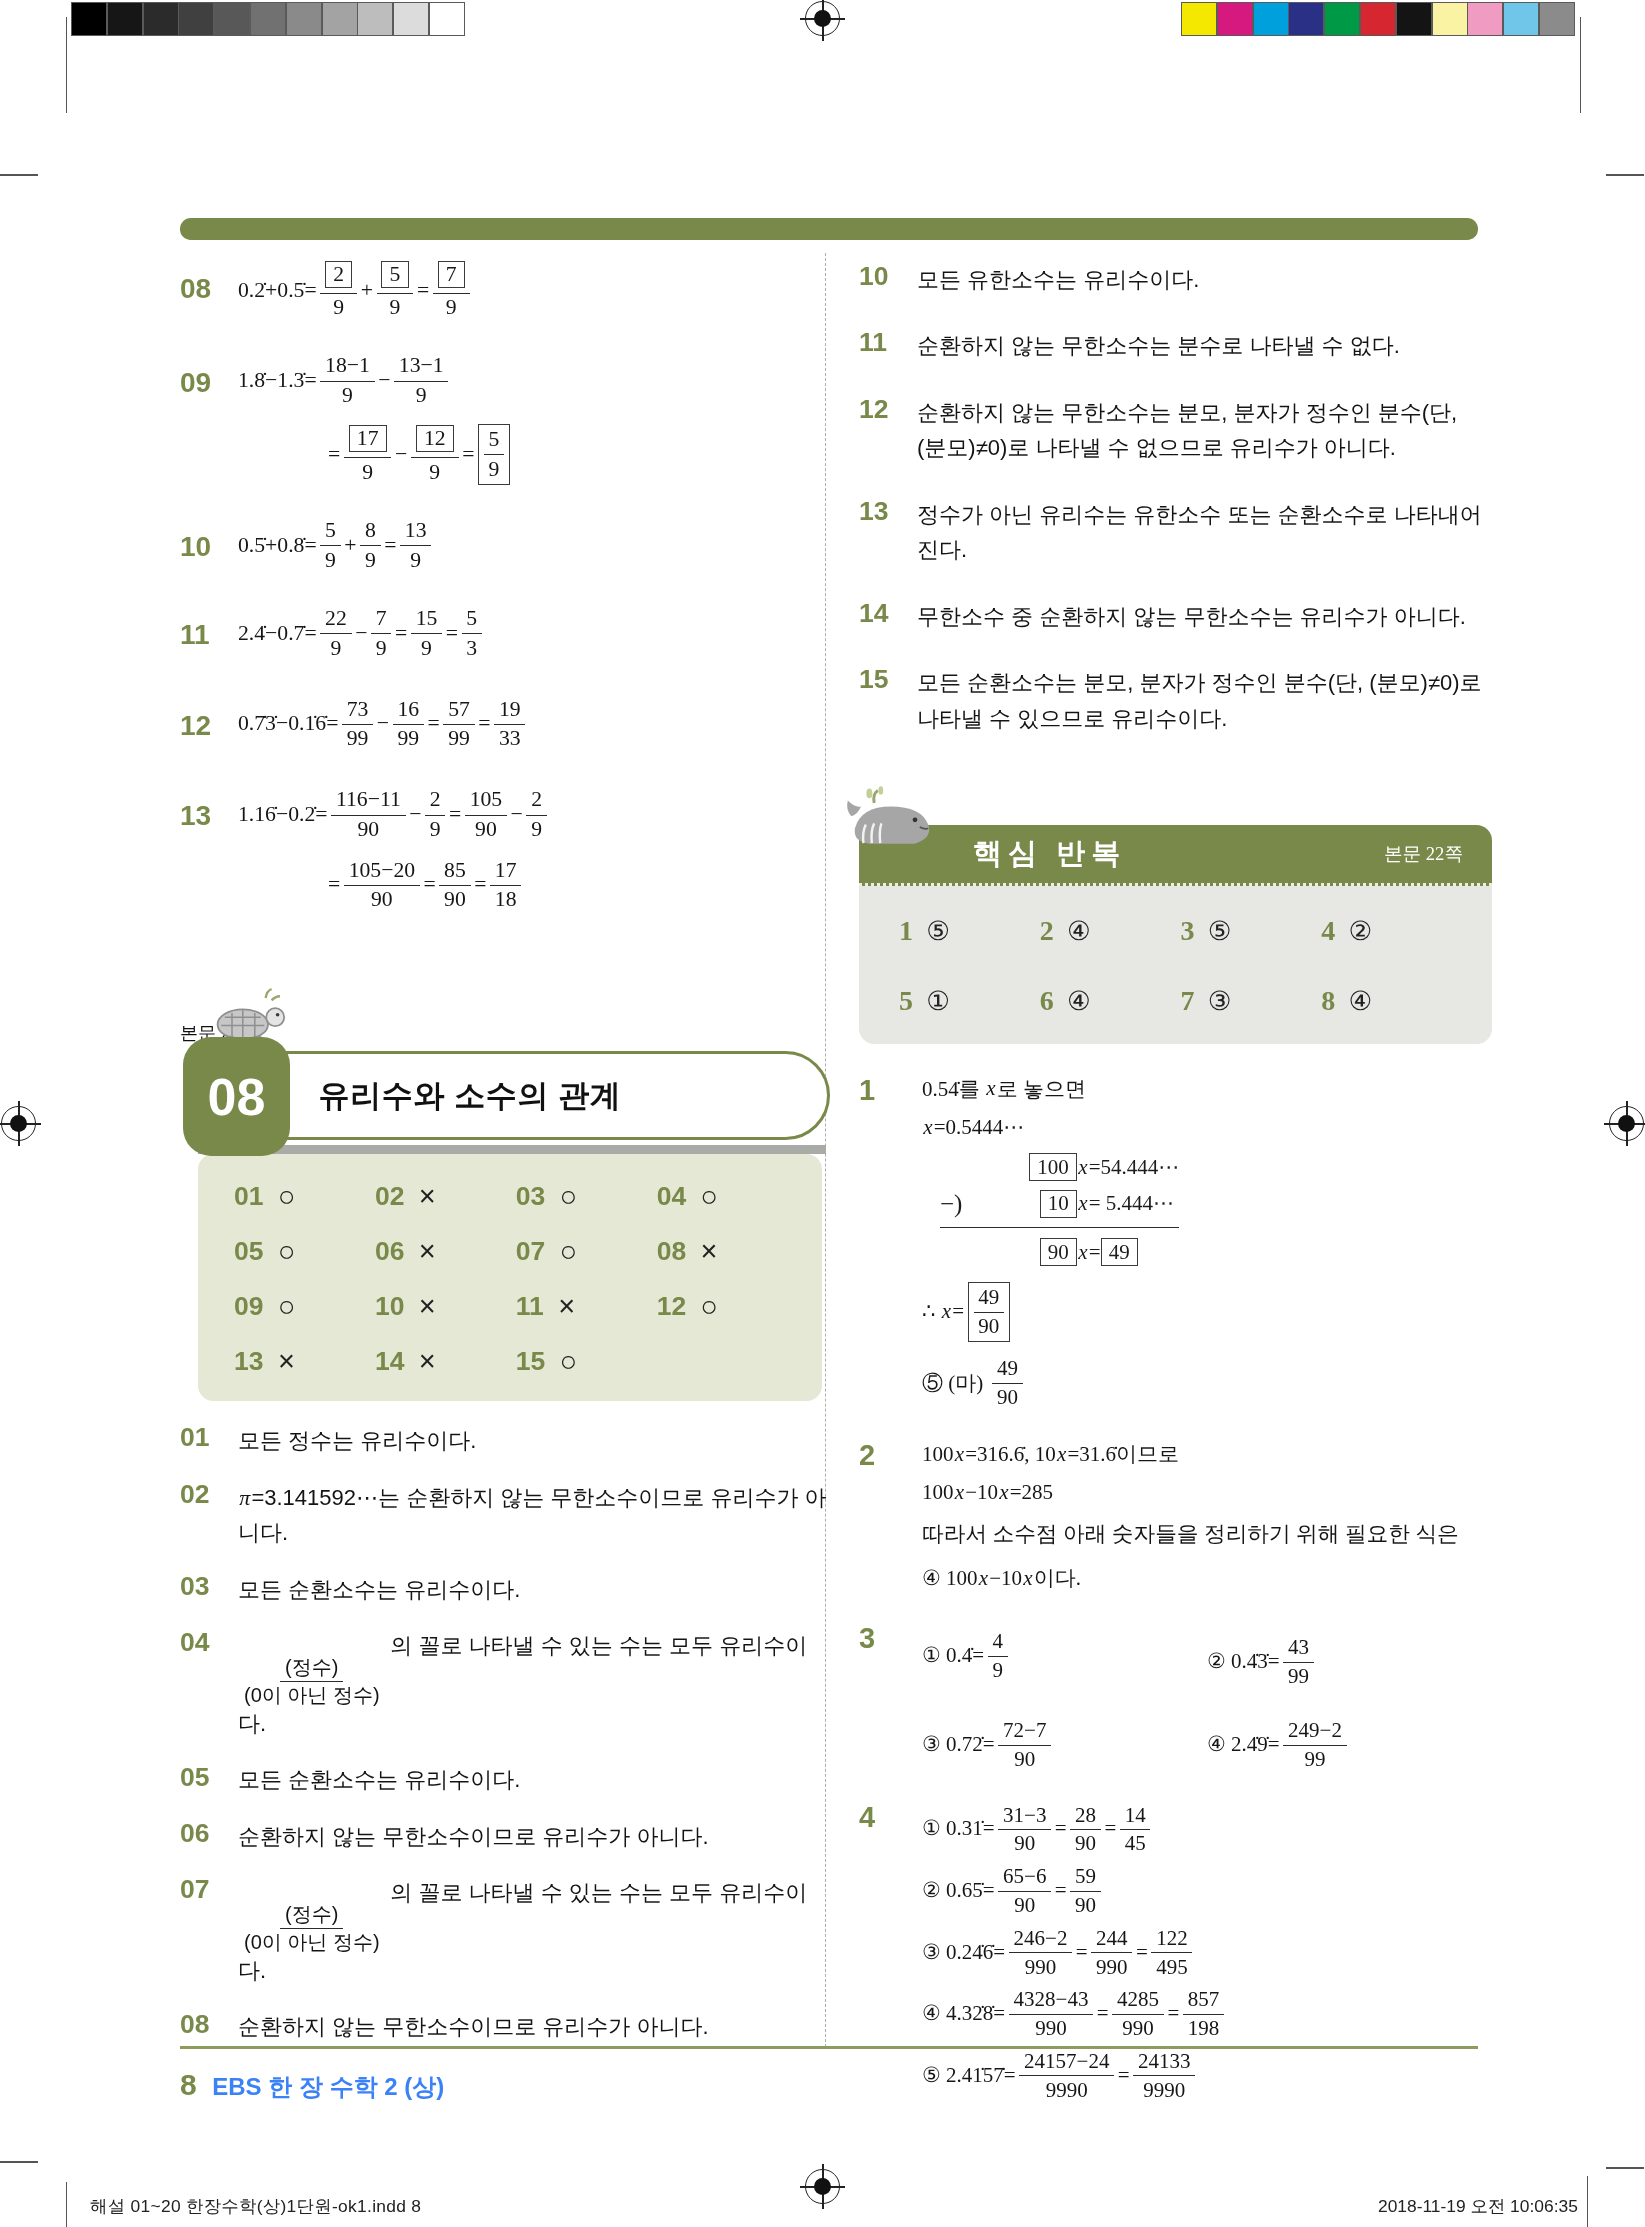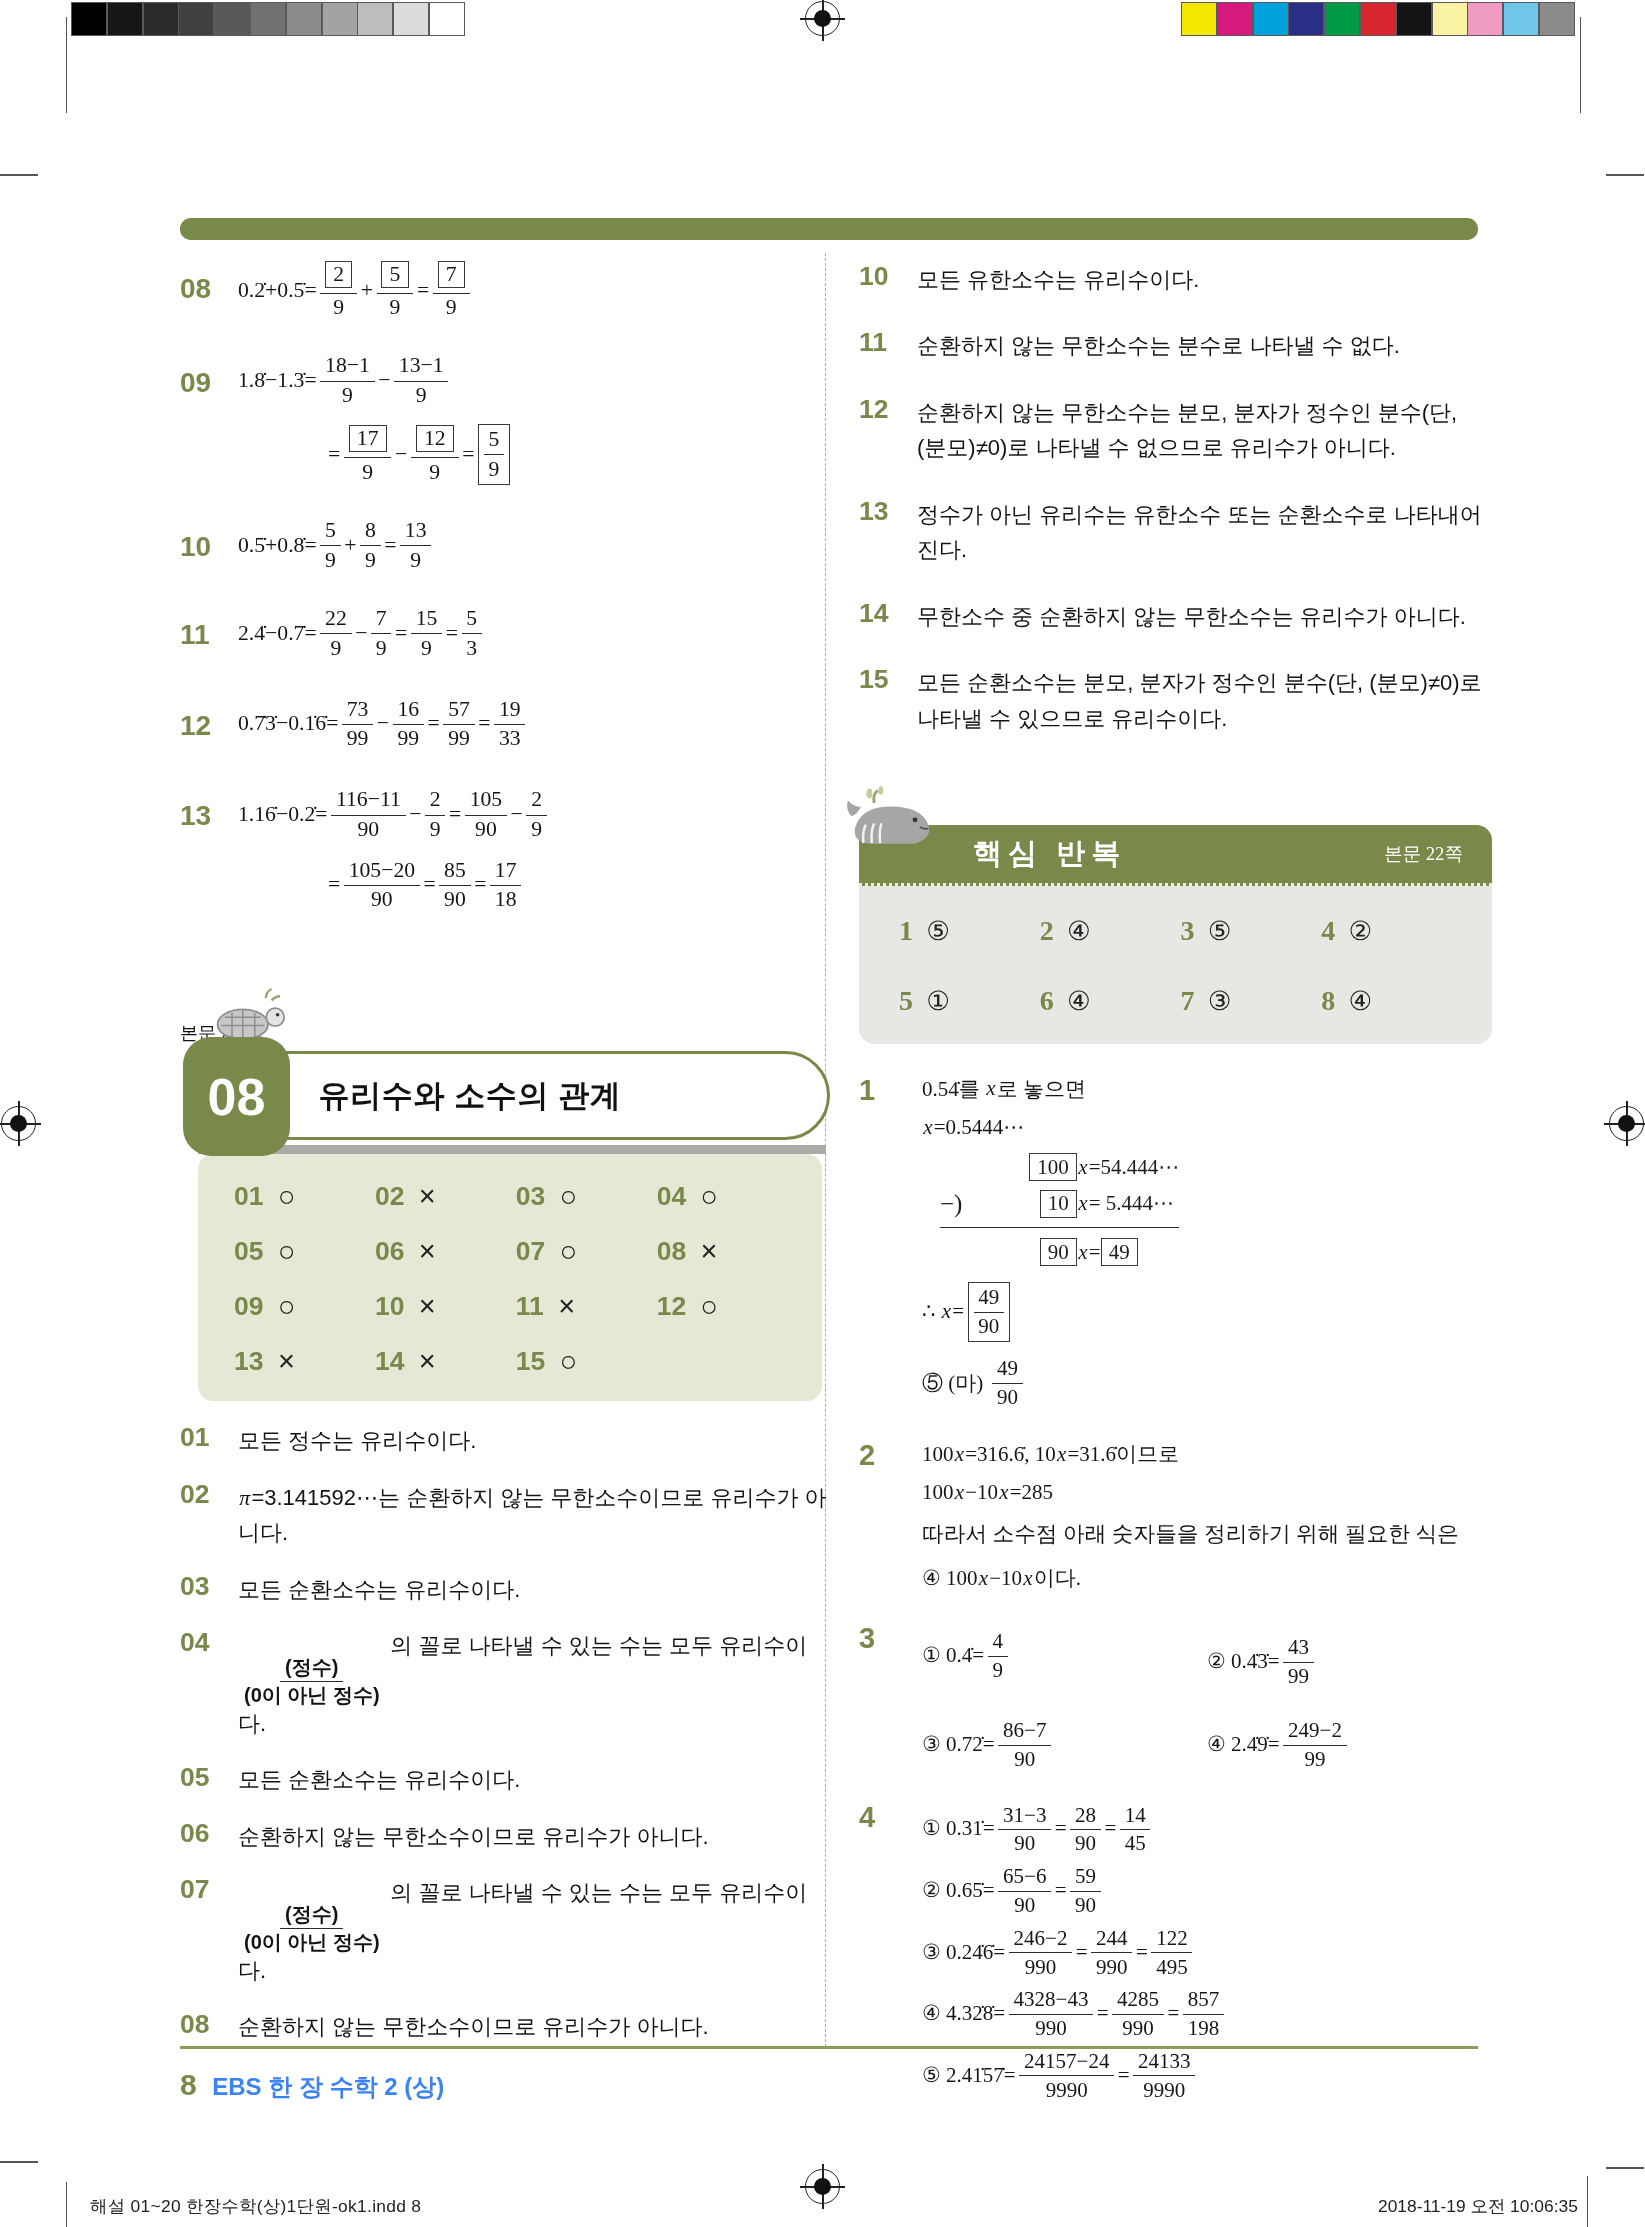--- a/index.html
+++ b/index.html
@@ -45,21 +45,21 @@
   .frac{display:inline-flex;flex-direction:column;align-items:center;margin:0 3.6px;text-align:center;}
   .frac .fr-top{display:block;padding:1.2px 4.8px 2.4px;border-bottom:1.8px solid #2b2b2b;line-height:1.1;}
   .frac .fr-bot{display:block;padding:2.4px 4.8px 0;line-height:1.1;}
   .frac.bf{border:1.8px solid #3a3a3a;padding:2.4px 4.8px;}
   .frac .fr-top .mbox{margin-bottom:2.4px;}
 
   
   .tsol{display:flex;align-items:flex-start;}
   .tsol-no{width:58px;flex:none;font-size:26.5px;font-weight:800;color:#78894a;line-height:1.25;}
   .tsol-body{flex:1;font-size:22px;line-height:1.62;color:#141414;padding-top:1.8px;}
-  .tsol-body .frac{vertical-align:-1.05em;font-size:20px;margin:0 6px 0 1.2px;font-weight:bold;}
+  .tsol-body .frac{vertical-align:-1.05em;font-size:20px;margin:0 6px 0 1.2px;}
   .tsol-body .mt{white-space:pre-wrap;}
 
   
   .sec-header{position:relative;margin-top:109px;}
   .sec-pageref{text-align:left;font-size:18px;color:#111;padding-right:24px;margin-bottom:6px;}
   .turtle{position:absolute;left:28px;top:-35px;}
   .sec-pill{position:relative;margin-left:9.6px;height:89px;background:#fff;border:3.6px solid #78894a;border-radius:45px;display:flex;align-items:center;padding-left:126px;box-sizing:border-box;}
   .sec-badge{position:absolute;left:-9.6px;top:-17px;width:107px;height:119px;background:#78894a;border-radius:28px;color:#fff;
              display:flex;align-items:center;justify-content:center;font-size:52px;font-weight:800;}
   .sec-title{font-size:31px;font-weight:800;color:#111;letter-spacing:0.6px;}
@@ -679,21 +679,21 @@
         <div class="mline">
             <span class="mt">② 0.4̇3̇=</span>
             <span class="frac">
               <span class="fr-top">43</span>
               <span class="fr-bot">99</span>
             </span>
           </div>
         <div class="mline">
             <span class="mt">③ 0.72̇=</span>
             <span class="frac">
-              <span class="fr-top">86−7</span>
+              <span class="fr-top">72−7</span>
               <span class="fr-bot">90</span>
             </span>
           </div>
         <div class="mline">
             <span class="mt">④ 2.4̇9̇=</span>
             <span class="frac">
               <span class="fr-top">249−2</span>
               <span class="fr-bot">99</span>
             </span>
           </div>

